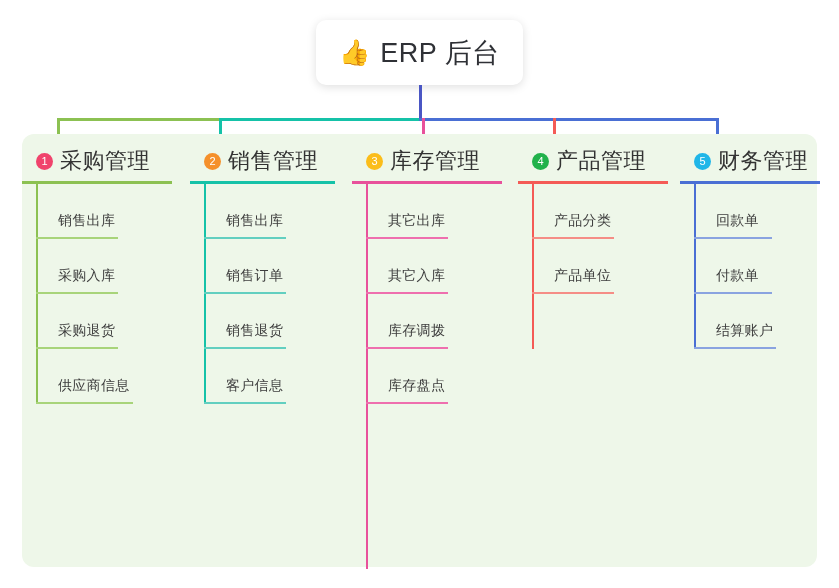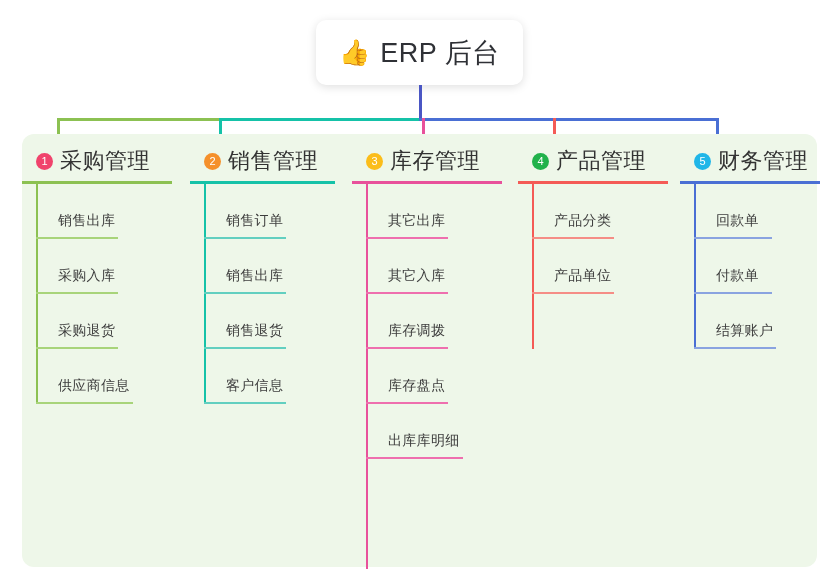--- a/index.html
+++ b/index.html
@@ -183,25 +183,25 @@
       </div>
       <div class="column" style="left: 168px; top: 12px;">
         <div class="col-header">
           <span class="badge" style="background: rgb(245, 144, 43);">2</span>
           <span class="col-title">销售管理</span>
         </div>
         <div class="header-rule" style="width: 145px; background: rgb(21, 194, 168);"></div>
         <div class="leaves">
           <div class="spine" style="background: rgb(21, 194, 168); height: 220px;"></div>
           <div class="leaf">
+            <span class="leaf-label">销售出库</span>
+            <div class="leaf-rule" style="background: rgb(98, 207, 192); width: 82px;"></div>
+          </div>
+          <div class="leaf">
             <span class="leaf-label">销售订单</span>
-            <div class="leaf-rule" style="background: rgb(98, 207, 192); width: 82px;"></div>
-          </div>
-          <div class="leaf">
-            <span class="leaf-label">销售出库</span>
             <div class="leaf-rule" style="background: rgb(98, 207, 192); width: 82px;"></div>
           </div>
           <div class="leaf">
             <span class="leaf-label">销售退货</span>
             <div class="leaf-rule" style="background: rgb(98, 207, 192); width: 82px;"></div>
           </div>
           <div class="leaf">
             <span class="leaf-label">客户信息</span>
             <div class="leaf-rule" style="background: rgb(98, 207, 192); width: 82px;"></div>
           </div>
@@ -224,24 +224,20 @@
             <div class="leaf-rule" style="background: rgb(238, 111, 174); width: 82px;"></div>
           </div>
           <div class="leaf">
             <span class="leaf-label">库存调拨</span>
             <div class="leaf-rule" style="background: rgb(238, 111, 174); width: 82px;"></div>
           </div>
           <div class="leaf">
             <span class="leaf-label">库存盘点</span>
             <div class="leaf-rule" style="background: rgb(238, 111, 174); width: 82px;"></div>
           </div>
-          <div class="leaf">
-            <span class="leaf-label">出库库明细</span>
-            <div class="leaf-rule" style="background: rgb(238, 111, 174); width: 96.5px;"></div>
-          </div>
         </div>
       </div>
       <div class="column" style="left: 496px; top: 12px;">
         <div class="col-header">
           <span class="badge" style="background: rgb(33, 178, 75);">4</span>
           <span class="col-title">产品管理</span>
         </div>
         <div class="header-rule" style="width: 150px; background: rgb(244, 91, 86);"></div>
         <div class="leaves">
           <div class="spine" style="background: rgb(244, 91, 86); height: 165px;"></div>

